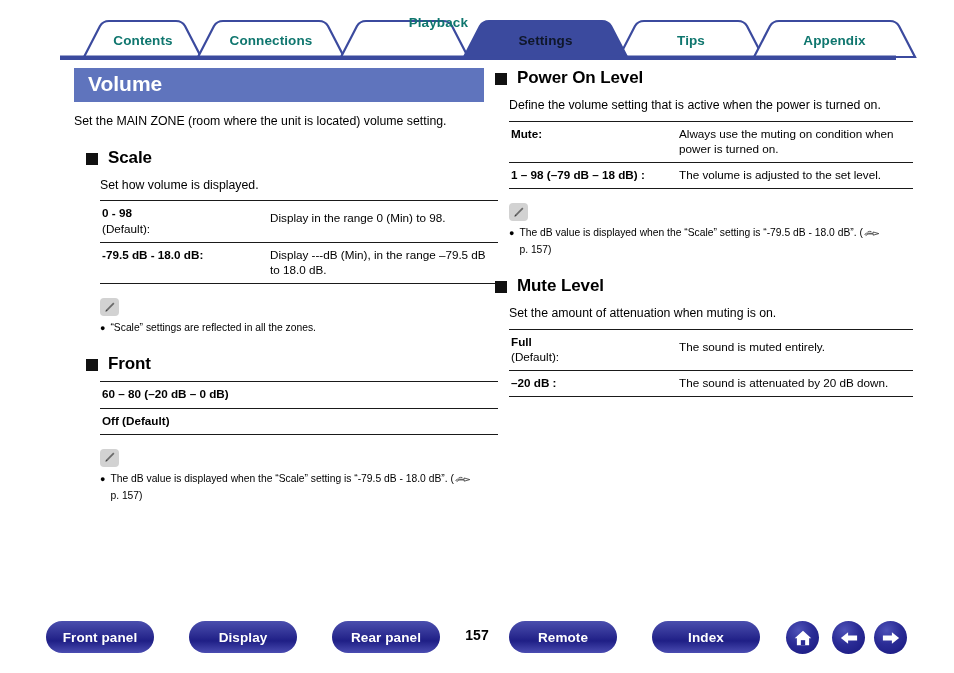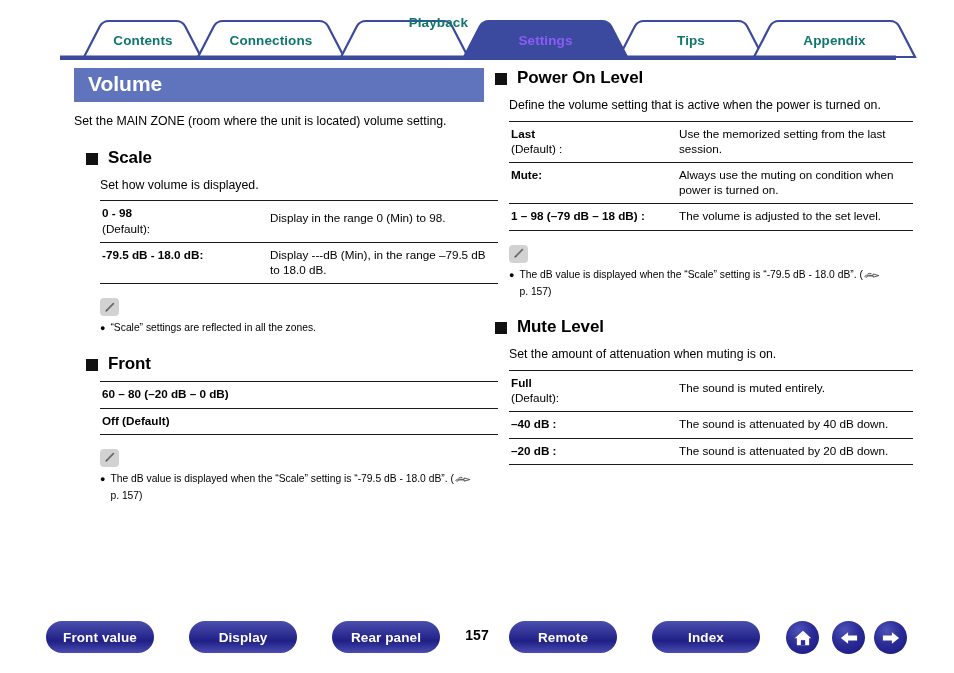--- a/index.html
+++ b/index.html
@@ -27,21 +27,21 @@
   .tabbar svg { display: block; }
   .tab-label {
     position: absolute;
     font-size: 13.5px;
     font-weight: bold;
     color: #0f766e;
     white-space: nowrap;
     text-align: center;
     letter-spacing: 0.1px;
   }
-  .tab-label.active { color: #8b5cf6; }
+  .tab-label.active { color: #0f172a; }
 
   
   .columns {
     position: absolute;
     left: 0;
     top: 68px;
     width: 954px;
   }
   .col {
     position: absolute;
@@ -299,27 +299,20 @@
   <div class="col col-right">
 
     <div class="section" style="margin-top:0;">
       <div class="section-head">
         <div class="sq"></div>
         <div class="section-title">Power On Level</div>
       </div>
       <div class="section-desc">Define the volume setting that is active when the power is turned on.</div>
       <table class="spec right">
         <tbody>
-            <tr>
-          <td class="key" style="width:160px;">
-            <span>Last</span><br>
-            <span class="norm">(Default) :</span>
-          </td>
-          <td class="val">Use the memorized setting from the last session.</td>
-        </tr>
         <tr>
           <td class="key" style="width:160px;">
             <span>Mute:</span>
           </td>
           <td class="val">Always use the muting on condition when power is turned on.</td>
         </tr>
         <tr>
           <td class="key" style="width:160px;">
             <span>1 – 98 (–79 dB – 18 dB) :</span>
           </td>
@@ -354,38 +347,32 @@
         <tbody>
             <tr>
           <td class="key" style="width:160px;">
             <span>Full</span><br>
             <span class="norm">(Default):</span>
           </td>
           <td class="val mid">The sound is muted entirely.</td>
         </tr>
         <tr>
           <td class="key" style="width:160px;">
-            <span>–40 dB :</span>
-          </td>
-          <td class="val">The sound is attenuated by 40 dB down.</td>
-        </tr>
-        <tr>
-          <td class="key" style="width:160px;">
             <span>–20 dB :</span>
           </td>
           <td class="val">The sound is attenuated by 20 dB down.</td>
         </tr>
       </tbody>
         </table>
     </div>
   </div>
 </div>
 
 <div class="footer">
-  <div class="pill" style="left:46px;  width:108px;">Front value</div>
+  <div class="pill" style="left:46px;  width:108px;">Front panel</div>
   <div class="pill" style="left:189px; width:108px;">Display</div>
   <div class="pill" style="left:332px; width:108px;">Rear panel</div>
   <div class="pagenum">157</div>
   <div class="pill" style="left:652px; width:108px;">Index</div>
   <div class="pill" style="left:509px; width:108px;">Remote</div>
 
   <div class="circ" style="left:786px;">
     <svg width="20" height="18" viewBox="0 0 22 20">
       <path d="M11 2 L20.2 10.2 L17.8 10.2 L17.8 18 L4.2 18 L4.2 10.2 L1.8 10.2 Z" fill="#ffffff"></path>
       <rect x="8.6" y="12.4" width="4.8" height="5.6" fill="#2b2c96"></rect>

